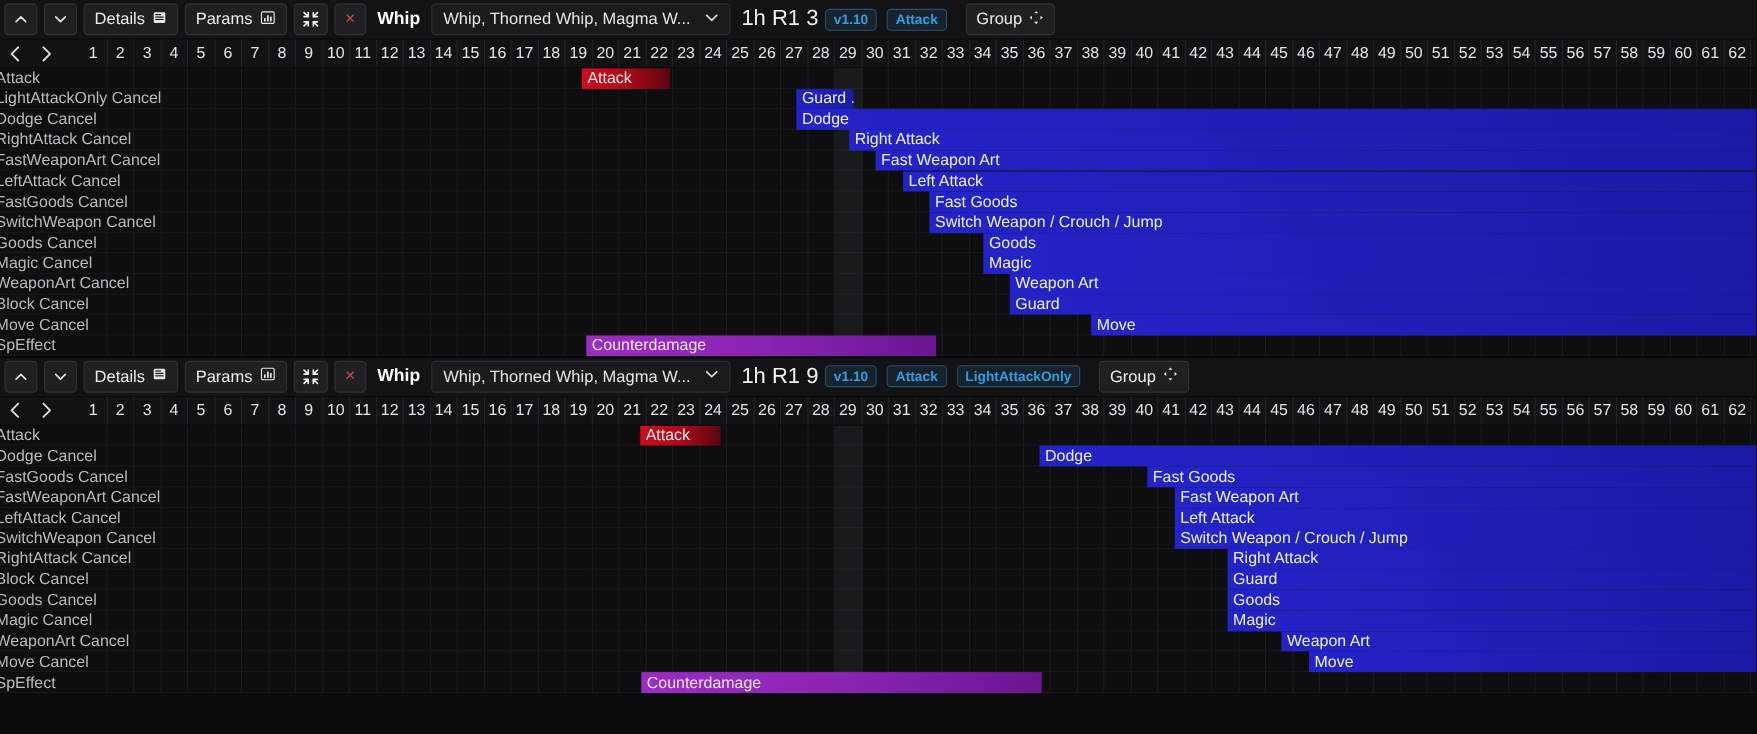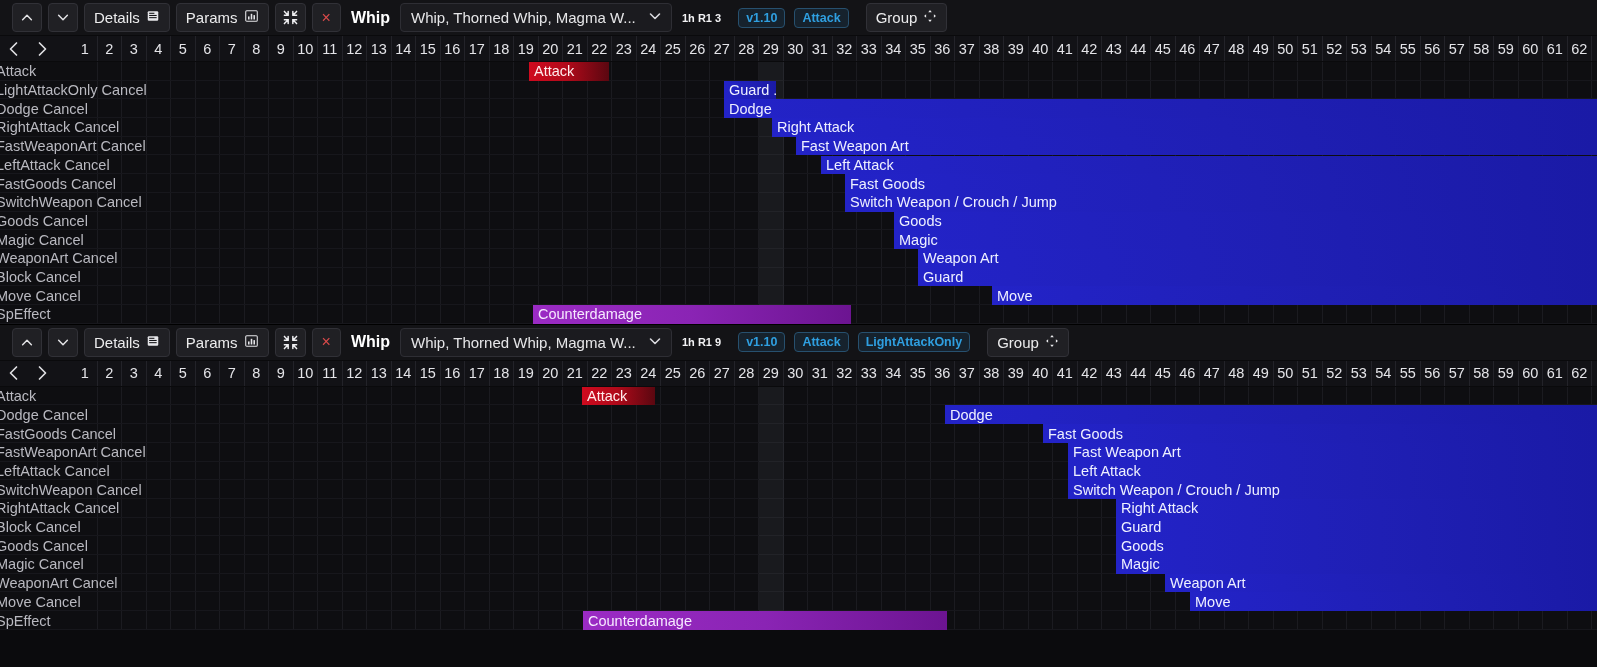--- a/index.html
+++ b/index.html
@@ -10,21 +10,21 @@
     -webkit-font-smoothing:antialiased;
   }
   .app{position:relative;width:1597px;height:667px;overflow:hidden;background:#0b0b0d;}
 
   
   .panel{position:relative;width:1597px;overflow:hidden;}
 
   
   .toolbar{
     position:relative;height:35px;background:#131316;
-    display:flex;align-items:center;gap:0px;padding:0 0 0 12px;
+    display:flex;align-items:center;gap:0px;padding:0 0 0 4px;
     border-bottom:1px solid #0a0a0c;
   }
   .tb-btn{
     height:29px;min-width:28px;box-sizing:border-box;
     background:#202024;border:1px solid #313137;border-radius:4px;
     display:flex;align-items:center;justify-content:center;gap:6px;
     padding:0 9px;margin-right:6px;
     font-size:15px;color:#ececed;white-space:nowrap;cursor:default;
   }
   .tb-btn.icononly{padding:0 7px;}
@@ -36,21 +36,21 @@
     padding:0 10px 0 4px;white-space:nowrap;
   }
   .tb-select{
     height:29px;box-sizing:border-box;
     background:#1b1b1f;border:1px solid #2e2e34;border-radius:4px;
     display:flex;align-items:center;justify-content:space-between;
     padding:0 8px 0 10px;margin-right:10px;width:272px;
     font-size:15px;color:#e6e6e8;white-space:nowrap;cursor:default;
   }
   .tb-select .sel-txt{overflow:hidden;text-overflow:ellipsis;white-space:nowrap;}
-  .tb-meta{font-size:11px;color:#f2f2f4;white-space:nowrap;margin-right:17px;font-weight:bold;}
+  .tb-meta{font-size:20px;color:#f2f2f4;white-space:nowrap;margin-right:6px;}
   .badge{
     height:20px;box-sizing:border-box;display:flex;align-items:center;
     padding:0 7px;margin-right:9px;border-radius:4px;
     border:1px solid #27506e;background:#16222d;
     color:#2f9fe0;font-size:12.5px;font-weight:bold;white-space:nowrap;
   }
   .tb-spacer{width:8px;}
 
   
   .ruler{

